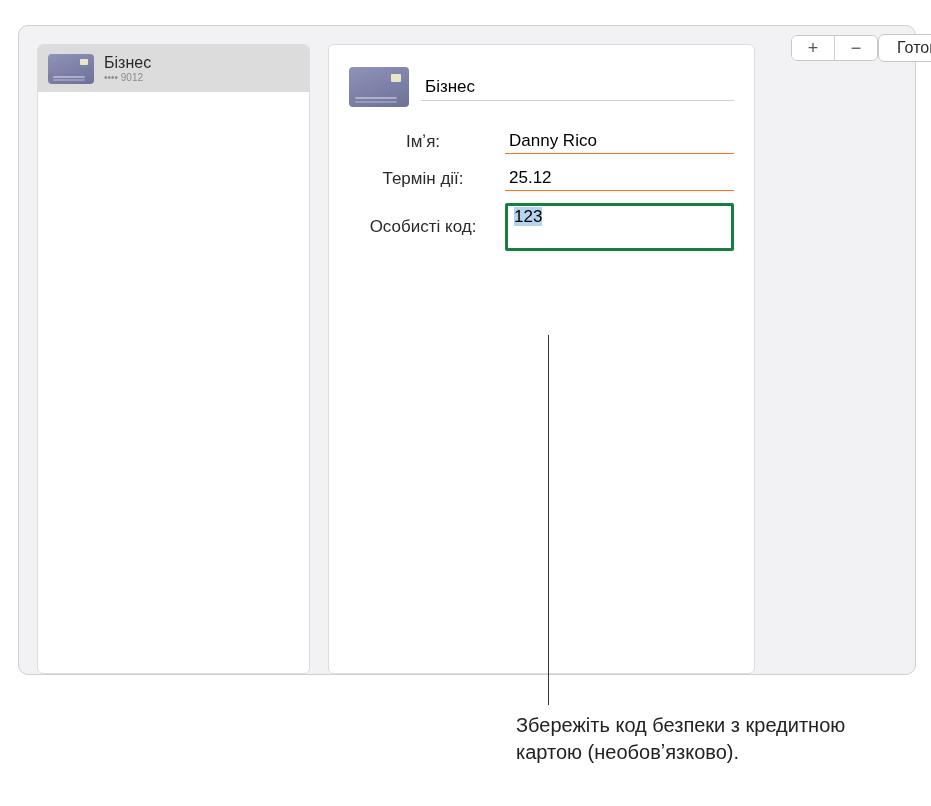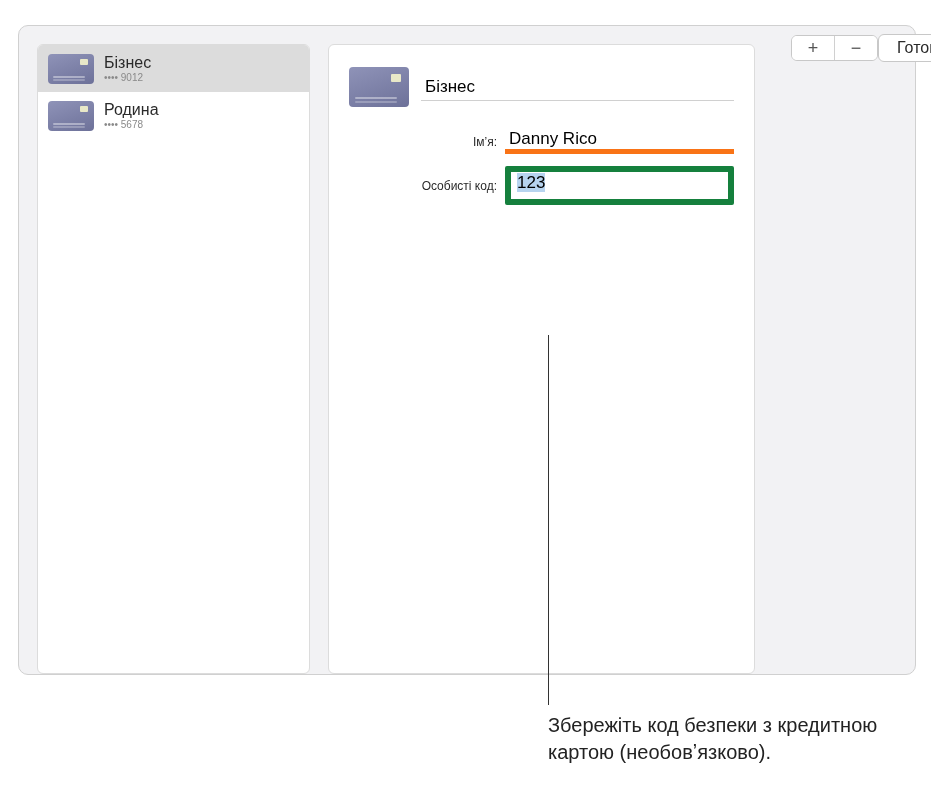--- a/index.html
+++ b/index.html
@@ -95,39 +95,39 @@
       outline: none;
     }
     .form-rows { }
     .form-row {
       display: flex;
       align-items: center;
       margin-bottom: 12px;
     }
     .form-label {
       width: 156px;
-      text-align: right;
-      font-size: 12px;
+      text-align: center;
+      font-size: 17px;
       color: #2a2a2a;
       padding-right: 8px;
     }
     .form-input {
       flex: 1;
       height: 25px;
       border: none;
-      border-bottom: 5px solid #f97316;
+      border-bottom: 1px solid #f97316;
       font-size: 17px;
       padding: 1px 4px;
       background: transparent;
       outline: none;
     }
     .form-input.focused {
-      border: 6px solid #15803d;
+      border: 3px solid #15803d;
       border-radius: 2px;
-      height: 39px;
+      height: 48px;
       background: #fff;
       padding: 1px 6px;
     }
     .form-input.focused .sel { background: #b7d4ef; }
     .masked-dots {
       flex: 1;
       height: 25px;
       border-bottom: 1px solid #d0d0d0;
       font-size: 13px;
       letter-spacing: 2px;
@@ -175,21 +175,21 @@
     .callout-line {
       position: absolute;
       left: 548px;
       top: 335px;
       width: 1px;
       height: 370px;
       background: #333;
     }
     .callout-text {
       position: absolute;
-      left: 548px;
+      left: 516px;
       top: 712px;
       font-size: 20px;
       color: #222;
       line-height: 1.35;
       max-width: 340px;
     }
   </style>
 </head>
 <body>
 
@@ -200,46 +200,43 @@
       <div class="sidebar-list">
 
         <div class="card-row selected">
           <div class="card-icon"></div>
           <div class="card-text">
             <div class="card-title">Бізнес</div>
             <div class="card-sub">•••• 9012</div>
           </div>
         </div>
 
-        <div class="card-row">
-          <div class="card-icon"></div>
-          <div class="card-text">
-            <div class="card-title">Родина</div>
-            <div class="card-sub">•••• 5678</div>
-          </div>
-        </div>
 
 
       </div>
     </div>
 
     <div class="detail-panel">
       <div class="detail-header">
         <div class="card-icon"></div>
         <input class="title-field" type="text" value="Бізнес" style="">
       </div>
 
       <div class="form-rows">
 
         <div class="form-row">
           <div class="form-label">Імʼя:</div>
           <input class="form-input" type="text" value="Danny Rico" style="">
         </div>
 
 
+        <div class="form-row">
+          <div class="form-label">Термін дії:</div>
+          <input class="form-input" type="text" value="25.12" style="">
+        </div>
 
         <div class="form-row">
           <div class="form-label">Особисті код:</div>
           <div class="form-input focused"><span class="sel">123</span></div>
         </div>
 
       </div>
     </div>
   </div>
 

